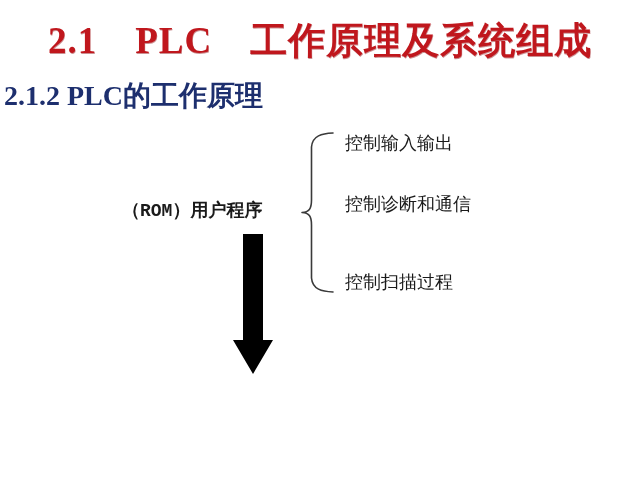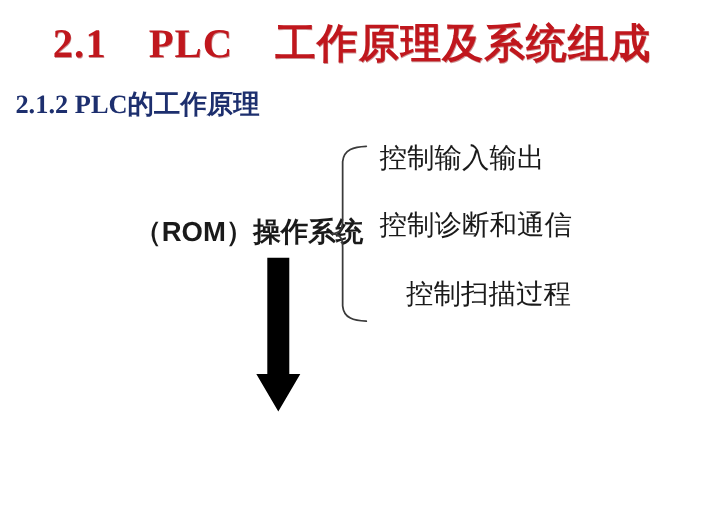--- a/index.html
+++ b/index.html
@@ -32,35 +32,35 @@
     line-height: 46px;
     letter-spacing: 1px;
     color: #c0171d;
     white-space: pre;
     text-shadow: 0.5px 0.5px 0 rgba(140,10,15,0.45);
   }
 
   
   .subtitle {
     position: absolute;
-    left: 14px;
+    left: 4px;
     top: 82px;
     font-family: "Liberation Serif", "DejaVu Serif", serif;
     font-weight: bold;
-    font-size: 24px;
+    font-size: 28px;
     line-height: 28px;
     color: #1d2f6e;
     white-space: pre;
   }
 
   
   .dlabel {
     position: absolute;
-    font-family: Liberation Sans, sans-serif;
-    font-size: 25px;
+    font-family: Liberation Mono, monospace;
+    font-size: 18px;
     line-height: 26px;
     color: #1a1a1a;
     white-space: pre;
   }
   .dlabel-bold {
     font-weight: bold;
   }
 
   #rom-label {
     left: 122px;
@@ -68,21 +68,21 @@
     font-weight: bold;
   }
   #eeprom-label {
     left: 128px;
     top: 382px;
     font-weight: bold;
   }
 
   #branch-1 { left: 345px; top: 131px; }
   #branch-2 { left: 345px; top: 192px; text-align: center; }
-  #branch-3 { left: 345px; top: 254px; margin-left: 24px; }
+  #branch-3 { left: 345px; top: 270px; }
 
   
   #brace {
     position: absolute;
     left: 300px;
     top: 130px;
     width: 40px;
     height: 165px;
   }
   #brace svg { display: block; }
@@ -99,21 +99,21 @@
 </style>
 </head>
 <body>
 
 <div id="slide">
 
   <div class="title">2.1　PLC　工作原理及系统组成</div>
 
   <div class="subtitle">2.1.2 PLC的工作原理</div>
 
-  <div class="dlabel dlabel-bold" id="rom-label">（ROM）操作系统</div>
+  <div class="dlabel dlabel-bold" id="rom-label">（ROM）用户程序</div>
 
   <div id="brace">
     <svg width="40" height="165" viewBox="0 0 40 165" xmlns="http://www.w3.org/2000/svg">
       <path d="M 33 3
                C 22 3.5, 12.5 5.5, 11.5 17
                L 11.5 70
                C 11.5 79, 9 82, 2 82.5
                C 9 83, 11.5 86, 11.5 95
                L 11.5 148
                C 12.5 159.5, 22 161.5, 33 162" fill="none" stroke="#3a3a3a" stroke-width="1.6" stroke-linecap="round" stroke-linejoin="round"></path>

